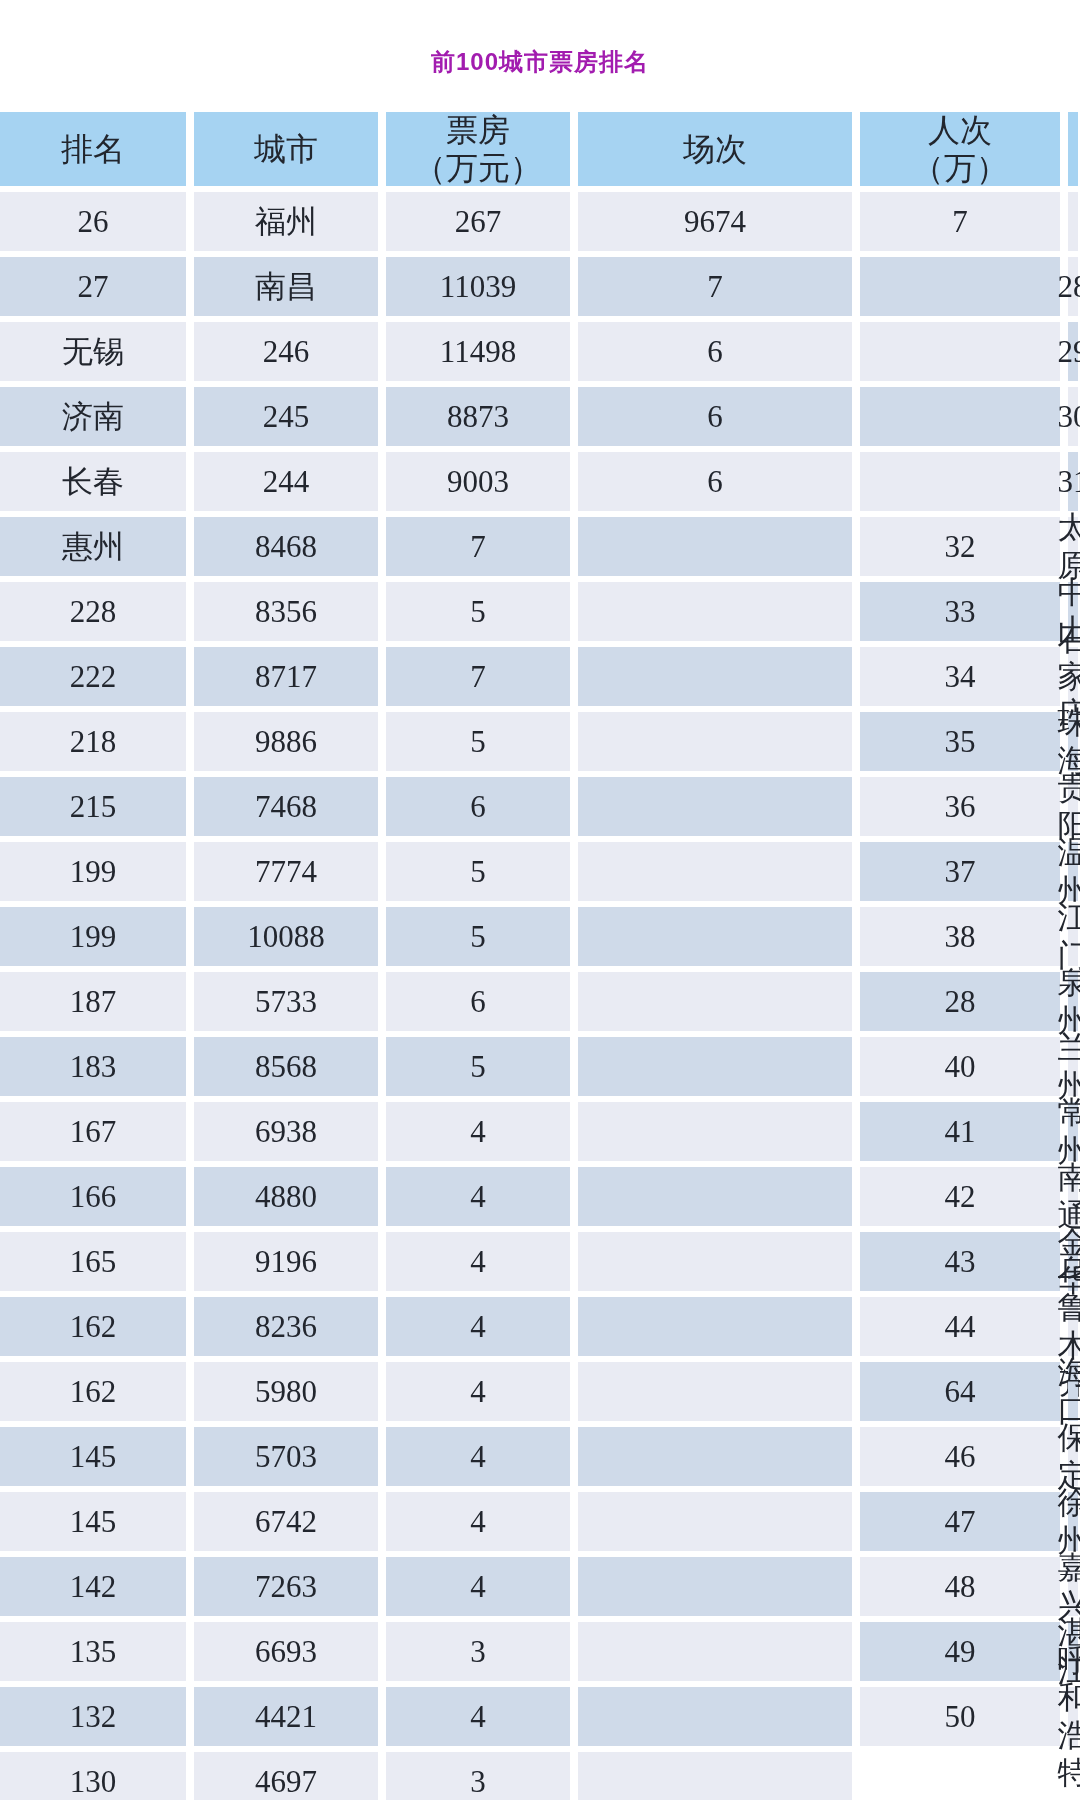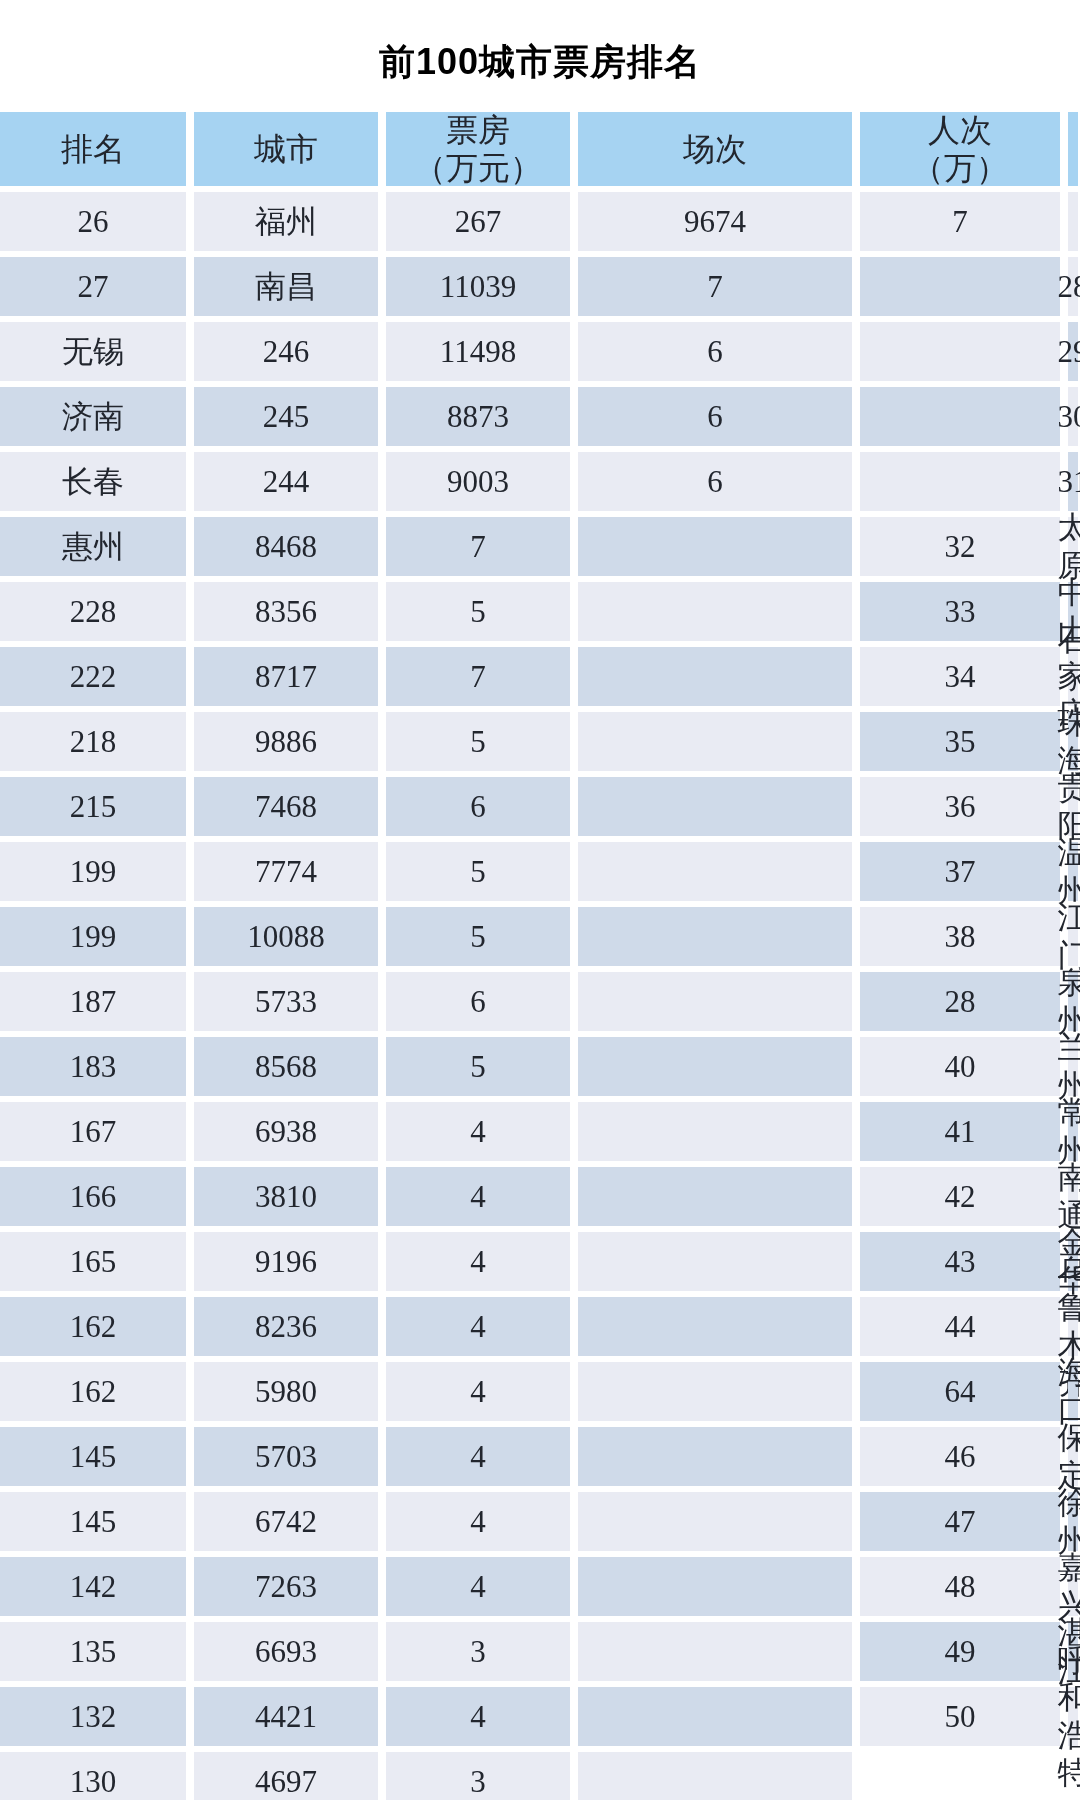--- a/index.html
+++ b/index.html
@@ -22,23 +22,23 @@
     width: 1080px;
     height: 1800px;
     overflow: hidden;
     position: relative;
   }
   .title {
     padding-top: 42px;
     text-align: center;
     font-family: "Liberation Sans", "DejaVu Sans", sans-serif;
     font-weight: bold;
-    font-size: 36px;
+    font-size: 24px;
     line-height: 40px;
-    color: #000000;
+    color: #a21caf;
     letter-spacing: 1px;
   }
   .grid {
     margin-top: 30px;
     display: grid;
     grid-template-columns: 186px 184px 184px 274px 200px 10px;
     grid-template-rows: 74px;
     grid-auto-rows: 59px;
     column-gap: 8px;
     row-gap: 6px;
@@ -176,21 +176,21 @@
   <div class="cell light">40</div>
   <div class="cell light">兰州</div>
   <div class="cell light">167</div>
   <div class="cell light">6938</div>
   <div class="cell light">4</div>
   <div class="cell sliver light"></div>
 
   <div class="cell dark">41</div>
   <div class="cell dark">常州</div>
   <div class="cell dark">166</div>
-  <div class="cell dark">3810</div>
+  <div class="cell dark">4880</div>
   <div class="cell dark">4</div>
   <div class="cell sliver dark"></div>
 
   <div class="cell light">42</div>
   <div class="cell light">南通</div>
   <div class="cell light">165</div>
   <div class="cell light">9196</div>
   <div class="cell light">4</div>
   <div class="cell sliver light"></div>
 

